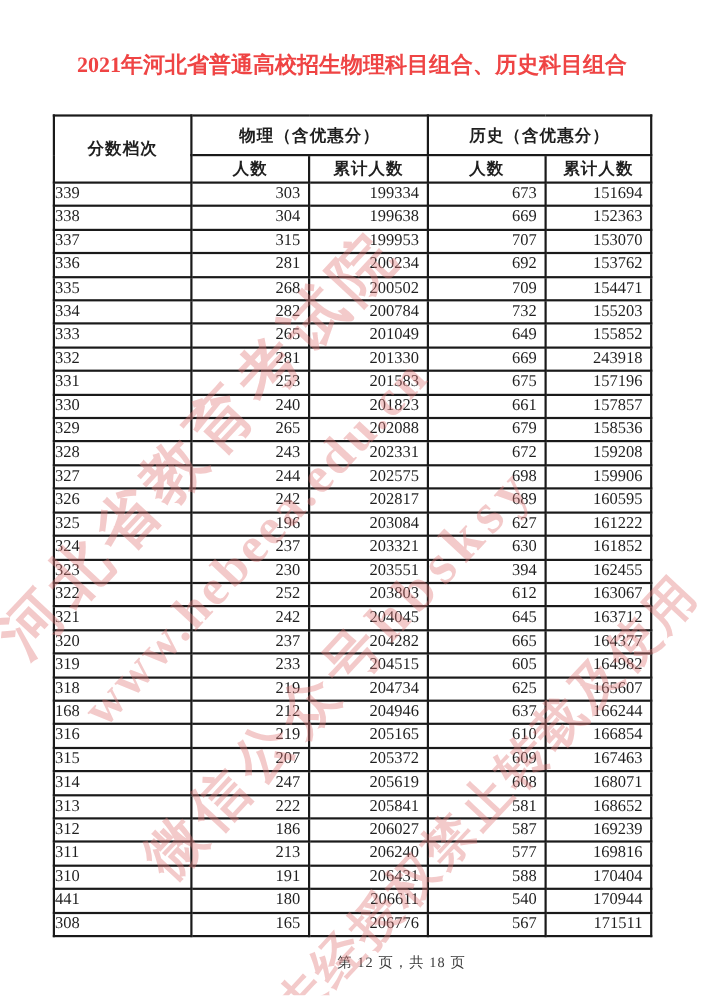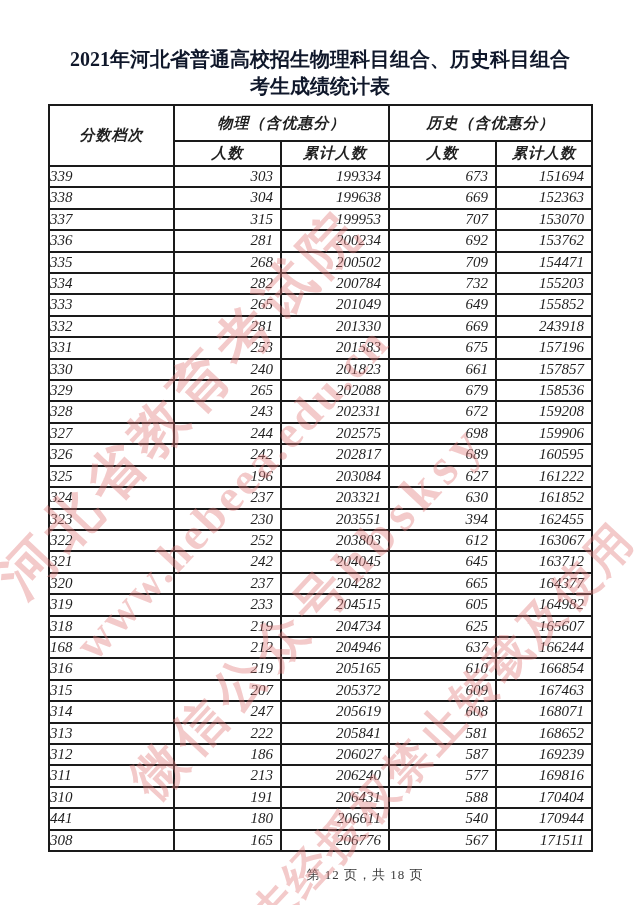--- a/index.html
+++ b/index.html
@@ -17,33 +17,32 @@
   }
   .page-title {
     position: absolute;
     top: 46px;
     left: 0;
     width: 640px;
     text-align: center;
     font-size: 20px;
     font-weight: bold;
     line-height: 27px;
-    color: #0f172a;
+    color: #ef4444;
     z-index: 1;
   }
   .score-table {
     position: absolute;
     left: 48px;
     top: 104px;
     width: 543px;
     border-collapse: collapse;
     table-layout: fixed;
     z-index: 1;
     background: transparent;
-    font-style: italic;
   }
   .score-table th, .score-table td {
     border: 2px solid #1a1a1a;
     padding: 0;
     font-size: 15px;
     overflow: hidden;
     white-space: nowrap;
   }
   .score-table thead tr.h1 th { height: 34px; }
   .score-table thead tr.h2 th { height: 23px; }
@@ -86,21 +85,20 @@
   .wm-1 { left: -18px; top: 562px; font-size: 56px; letter-spacing: 7px; }
   .wm-2 { left: 64px;  top: 634px; font-size: 46px; letter-spacing: 3px; }
   .wm-3 { left: 116px; top: 766px; font-size: 52px; letter-spacing: 7px; }
   .wm-4 { left: 236px; top: 904px; font-size: 46px; letter-spacing: 3px; }
 </style>
 </head>
 <body>
 
 <div class="page-title">
   <div>2021年河北省普通高校招生物理科目组合、历史科目组合</div>
-  <div>考生成绩统计表</div>
 </div>
 
 <table class="score-table">
   <colgroup>
     <col style="width:125px">
     <col style="width:107px">
     <col style="width:108px">
     <col style="width:107px">
     <col style="width:96px">
   </colgroup>

